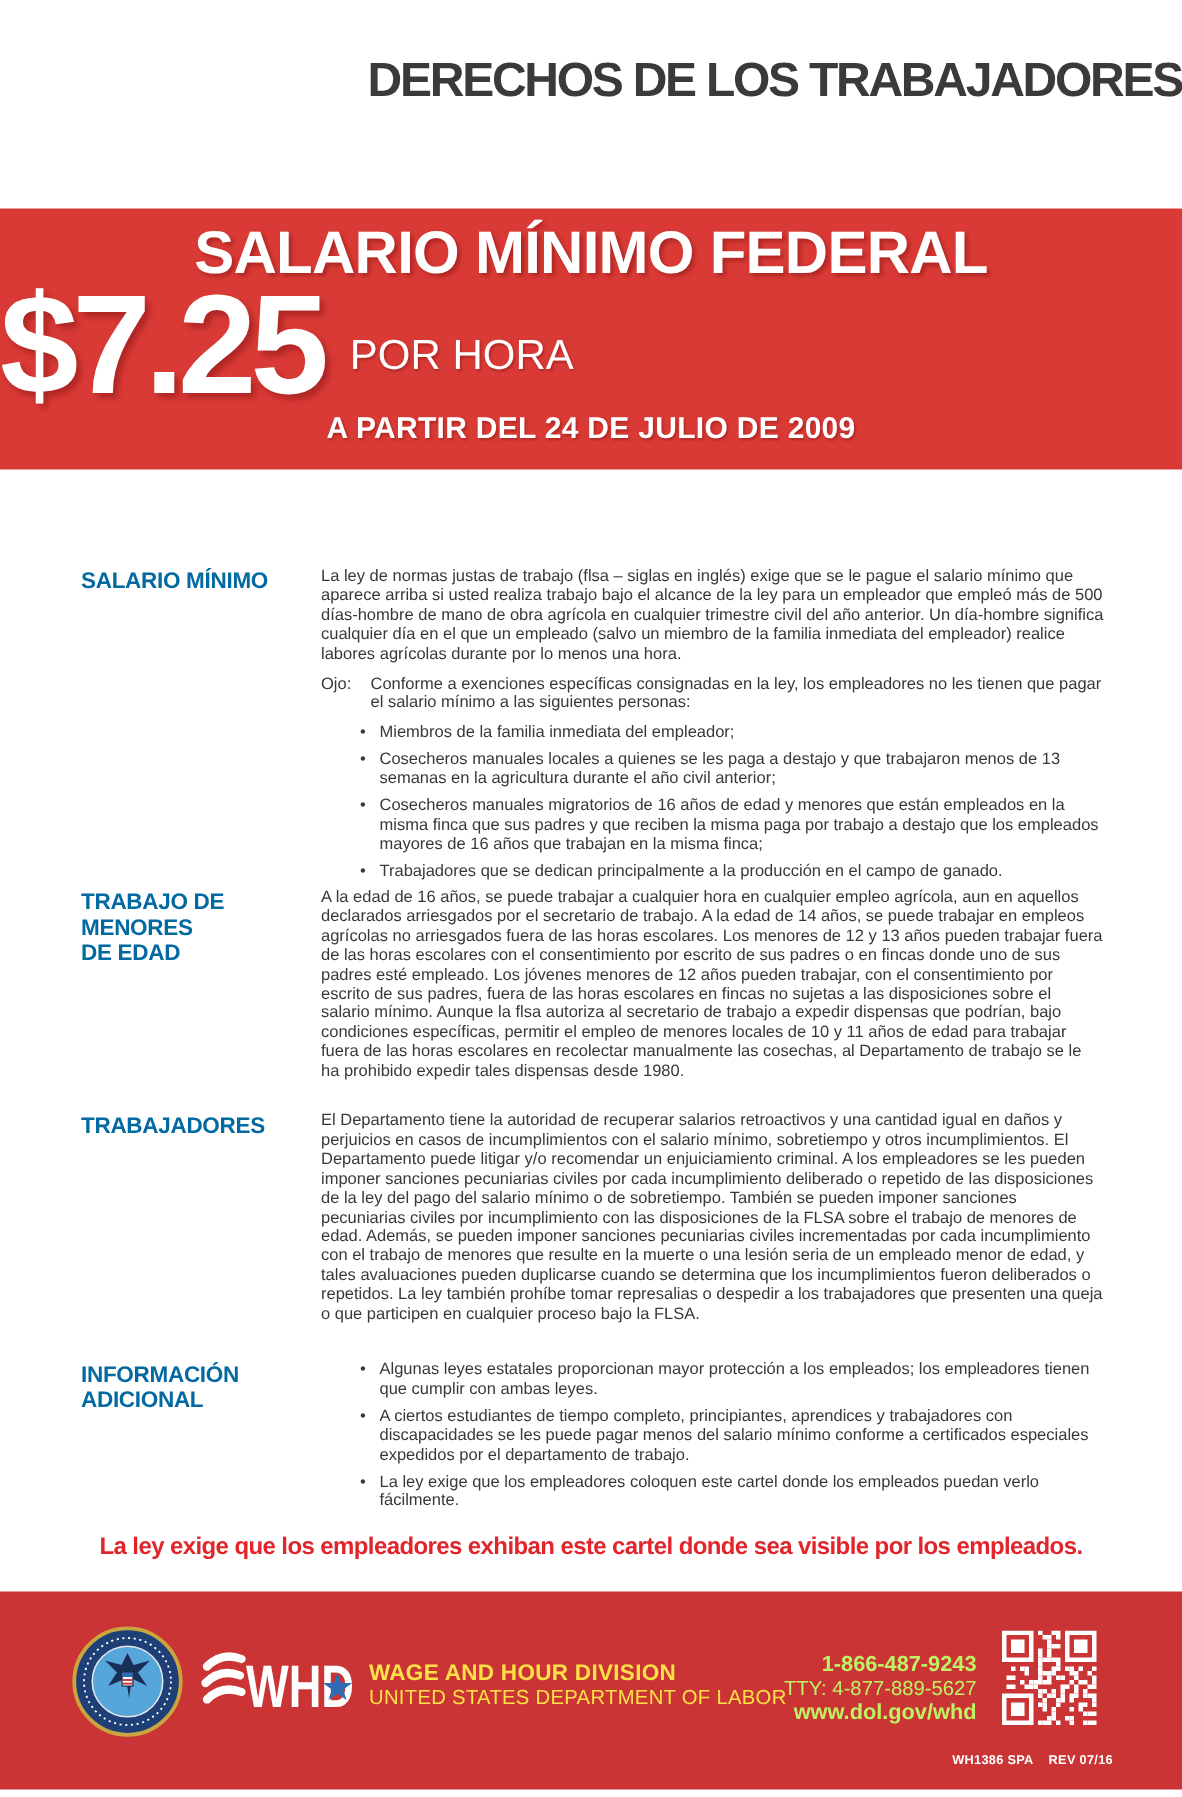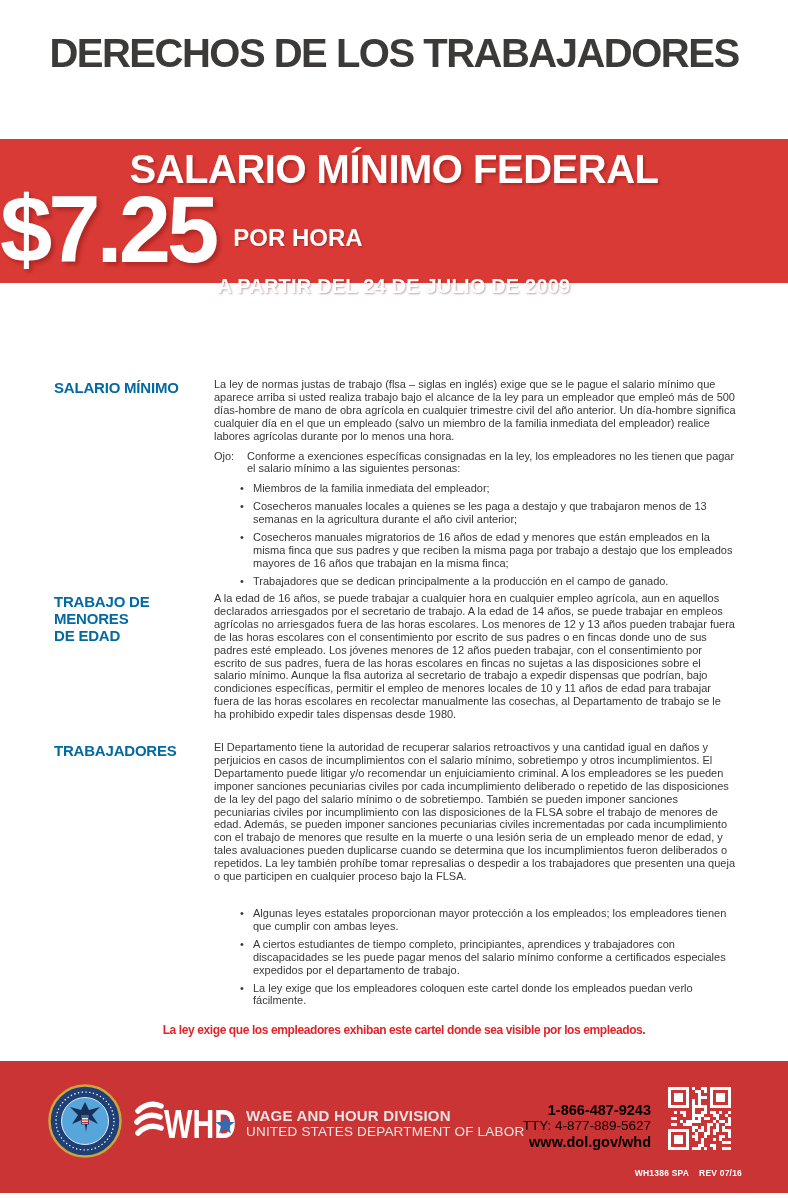--- a/index.html
+++ b/index.html
@@ -1,37 +1,37 @@
 <!DOCTYPE html>
 <html style="--banner-red: #da3a35; --heading-red: #df2d28; --notice-red: #e2242b; --footer-red: #cb3434; --title-gray: #3b3a39; --body-gray: #383838; --seal-blue: #57a6db; --seal-navy: #1f3f77; --seal-gold: #caa53f; --star-blue: #2e6cb5;"><head>
 <meta charset="utf-8">
 <style>
   html,body{margin:0;padding:0;background:#888;}
   .page{position:relative;width:788px;height:1198px;margin:0 auto;background:#fff;overflow:hidden;
         font-family:"Liberation Sans","DejaVu Sans",sans-serif;}
 
   
-  .poster-title{position:absolute;top:28px;left:0;right:0;text-align:center;
-    font-size:40px;font-weight:bold;letter-spacing:-1.5px;line-height:50px;color:var(--title-gray);}
+  .poster-title{position:absolute;top:28px;left:0;right:0;text-align:right;
+    font-size:32px;font-weight:bold;letter-spacing:-1.5px;line-height:50px;color:var(--title-gray);}
   .poster-subtitle{position:absolute;top:88px;left:0;right:0;text-align:center;color:var(--title-gray);
     white-space:nowrap;line-height:36px;}
   .subtitle-prefix{font-size:19px;font-weight:bold;letter-spacing:-0.5px;}
   .subtitle-main{font-size:29px;font-weight:bold;letter-spacing:-1px;}
   .subtitle-note{font-size:11.5px;font-weight:bold;letter-spacing:-0.2px;}
 
   
-  .banner{position:absolute;top:139px;left:0;width:788px;height:144px;background:var(--banner-red);}
+  .banner{position:absolute;top:139px;left:0;width:788px;height:174px;background:var(--banner-red);}
   .banner-heading{position:absolute;top:8px;left:0;right:0;text-align:center;color:#fff;
     font-size:40px;font-weight:bold;letter-spacing:-0.5px;line-height:44px;
     text-shadow:2px 2px 3px rgba(90,0,0,0.35);}
   .amount-row{position:absolute;top:44px;left:0;right:0;display:flex;justify-content:flex-start;
     align-items:baseline;gap:18px;color:#fff;}
   .wage-amount{font-size:94px;font-weight:bold;letter-spacing:-4px;line-height:94px;
     text-shadow:3px 3px 4px rgba(90,0,0,0.35);}
-  .wage-unit{font-size:24px;font-weight:bold;position:relative;top:-16px;
+  .wage-unit{font-size:28px;font-weight:normal;position:relative;top:-16px;
     text-shadow:1px 1px 2px rgba(90,0,0,0.35);}
   .banner-effective{position:absolute;top:136px;left:0;right:0;text-align:center;color:#fff;
     font-size:20px;font-weight:bold;letter-spacing:0.2px;text-shadow:1px 1px 2px rgba(90,0,0,0.35);}
 
   
   .page-heading{position:absolute;top:314px;left:0;right:0;text-align:center;color:var(--heading-red);
     font-size:38px;font-weight:bold;letter-spacing:-1.5px;line-height:42px;}
 
   
   .sections{position:absolute;left:54px;top:0;width:682px;}
@@ -42,31 +42,31 @@
   .section-body p{margin:0 0 7px 0;}
   .note-block{display:flex;margin:0 0 7px 0;}
   .note-label{flex:0 0 33px;}
   .note-text{flex:1;}
   .bullet-list{list-style:none;margin:0;padding:0 0 0 26px;}
   .bullet-item{display:flex;margin:0 0 5px 0;}
   .bullet-dot{flex:0 0 13px;font-size:11px;}
   .bullet-text{flex:1;}
 
   
-  .display-notice{position:absolute;top:1023px;left:38px;width:732px;text-align:center;
-    color:var(--notice-red);font-size:12px;font-weight:bold;letter-spacing:-0.4px;}
+  .display-notice{position:absolute;top:1023px;left:28px;width:732px;text-align:center;
+    color:var(--notice-red);font-size:16px;font-weight:bold;letter-spacing:-0.4px;}
 
   
   .footer{position:absolute;top:1061px;left:0;width:788px;height:132px;background:var(--footer-red);}
   .dol-seal{position:absolute;left:48px;top:23px;width:74px;height:74px;}
   .whd-logo{position:absolute;left:134px;top:38px;width:104px;height:46px;}
-  .division-block{position:absolute;left:246px;top:46px;color:#e5e5e5;}
+  .division-block{position:absolute;left:246px;top:46px;color:#fde047;}
   .division-name{font-size:15px;font-weight:bold;letter-spacing:0.2px;line-height:17px;}
   .department-name{font-size:13.5px;line-height:16px;letter-spacing:0.2px;}
-  .contact-block{position:absolute;right:137px;top:41px;text-align:right;color:#000000;}
+  .contact-block{position:absolute;right:137px;top:41px;text-align:right;color:#bef264;}
   .contact-phone{font-size:14.5px;font-weight:bold;line-height:16px;}
   .contact-tty{font-size:13.5px;line-height:16px;}
   .contact-url{font-size:14.5px;font-weight:bold;line-height:16px;}
   .qr-code{position:absolute;left:668px;top:26px;width:66px;height:66px;}
   .form-line{position:absolute;right:46px;top:107px;color:#fff;font-size:8.5px;font-weight:bold;
     letter-spacing:0.2px;}
   .form-line span{margin-left:10px;margin-top:32px;}
 </style>
 </head>
 <body>
@@ -128,20 +128,24 @@
       </div>
       <div class="section-row" style="top: 741px;">
         <div class="section-label">
           <div class="">TRABAJADORES</div>
         </div>
         <div class="section-body">
           <p>El Departamento tiene la autoridad de recuperar salarios retroactivos y una cantidad igual en daños y perjuicios en casos de incumplimientos con el salario mínimo, sobretiempo y otros incumplimientos. El Departamento puede litigar y/o recomendar un enjuiciamiento criminal. A los empleadores se les pueden imponer sanciones pecuniarias civiles por cada incumplimiento deliberado o repetido de las disposiciones de la ley del pago del salario mínimo o de sobretiempo. También se pueden imponer sanciones pecuniarias civiles por incumplimiento con las disposiciones de la FLSA sobre el trabajo de menores de edad. Además, se pueden imponer sanciones pecuniarias civiles incrementadas por cada incumplimiento con el trabajo de menores que resulte en la muerte o una lesión seria de un empleado menor de edad, y tales avaluaciones pueden duplicarse cuando se determina que los incumplimientos fueron deliberados o repetidos. La ley también prohíbe tomar represalias o despedir a los trabajadores que presenten una queja o que participen en cualquier proceso bajo la FLSA.</p>
         </div>
       </div>
       <div class="section-row" style="top: 907px;">
+        <div class="section-label">
+          <div class="">INFORMACIÓN</div>
+          <div class="">ADICIONAL</div>
+        </div>
         <div class="section-body">
           <ul class="bullet-list">
             <li class="bullet-item">
               <div class="bullet-dot">•</div>
               <div class="bullet-text">Algunas leyes estatales proporcionan mayor protección a los empleados; los empleadores tienen que cumplir con ambas leyes.</div>
             </li>
             <li class="bullet-item">
               <div class="bullet-dot">•</div>
               <div class="bullet-text">A ciertos estudiantes de tiempo completo, principiantes, aprendices y trabajadores con discapacidades se les puede pagar menos del salario mínimo conforme a certificados especiales expedidos por el departamento de trabajo.</div>
             </li>

